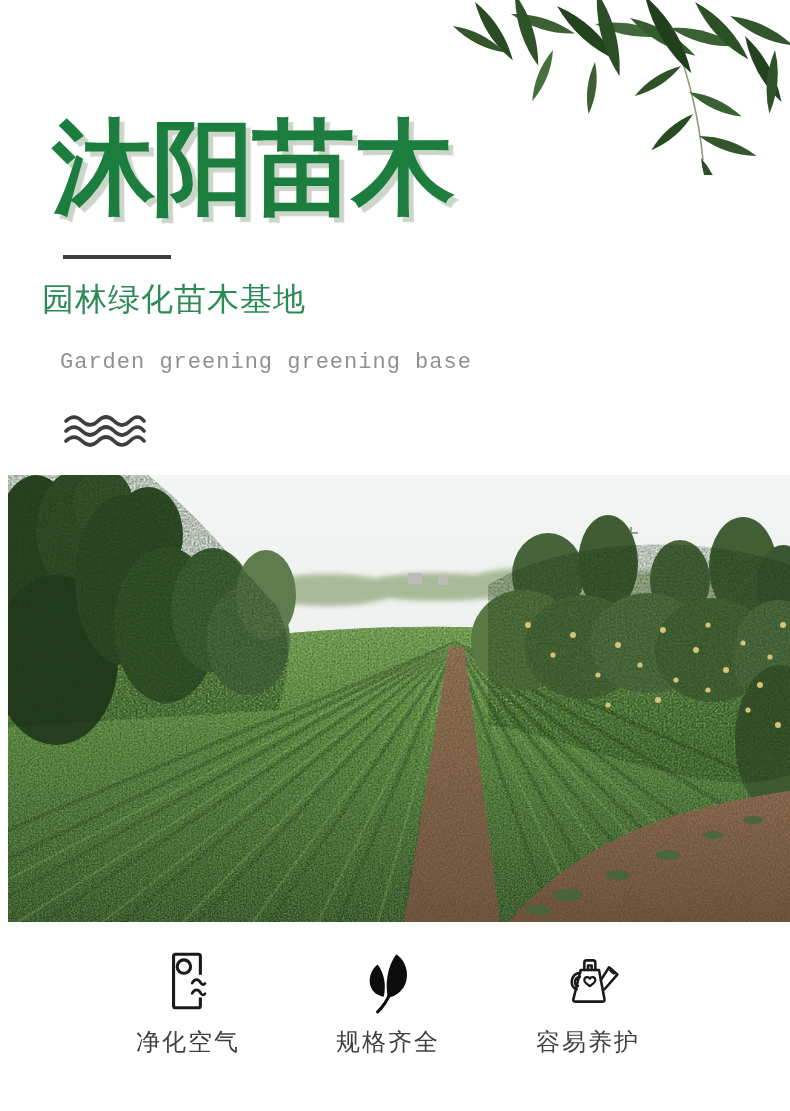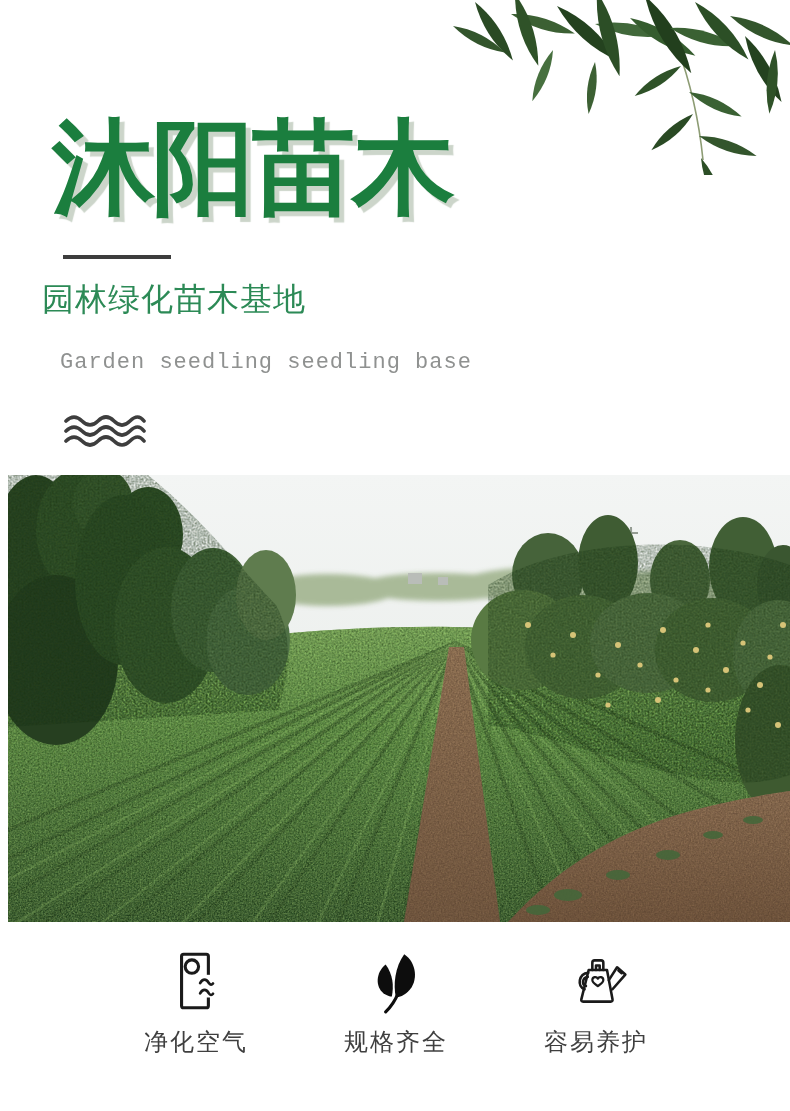--- a/index.html
+++ b/index.html
@@ -31,21 +31,21 @@
     font-family:"Liberation Mono",monospace;white-space:nowrap;
   }
   .waves{position:absolute;left:64px;top:414px;width:84px;height:34px;}
   
   .photo{
     position:absolute;left:8px;top:475px;width:782px;height:447px;overflow:hidden;
   }
   .photo svg{display:block;}
   
   .features{
-    position:absolute;left:16px;top:948px;width:702px;
+    position:absolute;left:8px;top:948px;width:702px;
     display:flex;justify-content:space-between;
     padding:0 80px;box-sizing:border-box;
   }
   .feature{
     flex:0 0 200px;display:flex;flex-direction:column;align-items:center;
   }
   .feature-icon{width:66px;height:66px;}
   .feature-label{
     margin-top:12px;font-size:24px;letter-spacing:2px;color:#3f3f3f;
     font-family:"Liberation Serif",serif;white-space:nowrap;
@@ -83,21 +83,21 @@
     <use href="#leaf" transform="translate(254 136) rotate(22) scale(1.05)" fill="#33552c"></use>
     <use href="#leaf" transform="translate(256 158) rotate(70) scale(0.95)" fill="#2c4e26"></use>
   </svg>
 
   <h1 class="title">沐阳苗木</h1>
 
   <div class="divider"></div>
 
   <h2 class="subtitle">园林绿化苗木基地</h2>
 
-  <div class="subtitle-en">Garden seedling seedling base</div>
+  <div class="subtitle-en">Garden greening greening base</div>
 
   <svg class="waves" viewBox="0 0 84 34" aria-hidden="true">
     <g fill="none" stroke="#3e3e3e" stroke-width="3.6" stroke-linecap="round">
       <path d="M2 7 q8 -8 16 0 t16 0 t16 0 t16 0 t14 0"></path>
       <path d="M2 17 q8 -8 16 0 t16 0 t16 0 t16 0 t14 0"></path>
       <path d="M2 27 q8 -8 16 0 t16 0 t16 0 t16 0 t14 0"></path>
     </g>
   </svg>
 
   <div class="photo">

